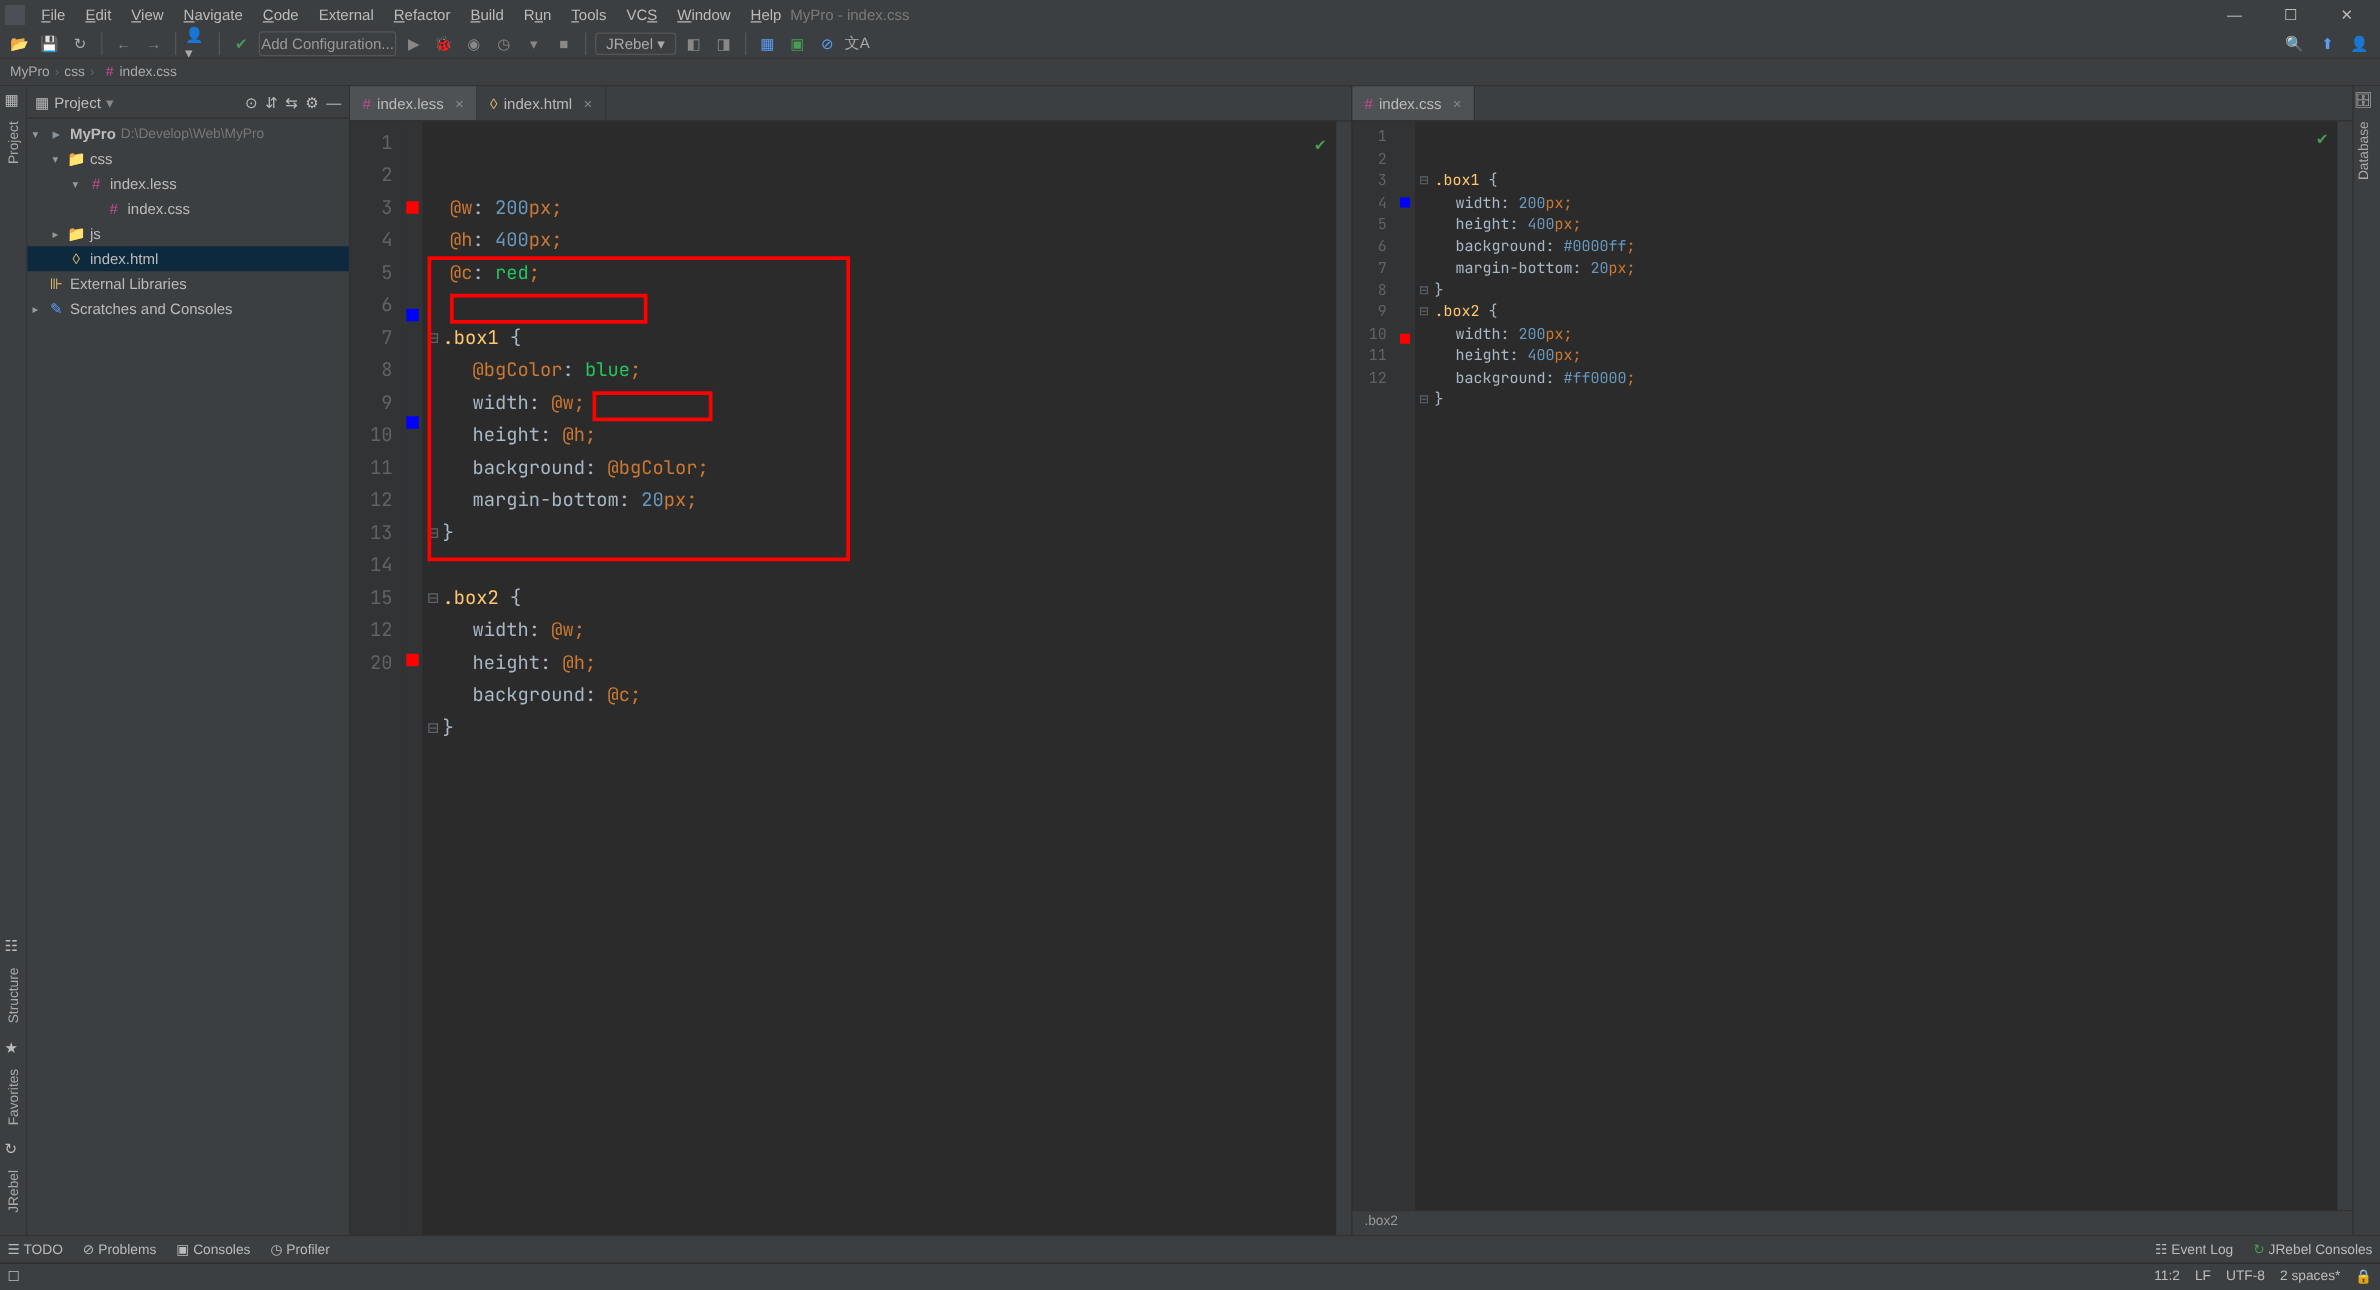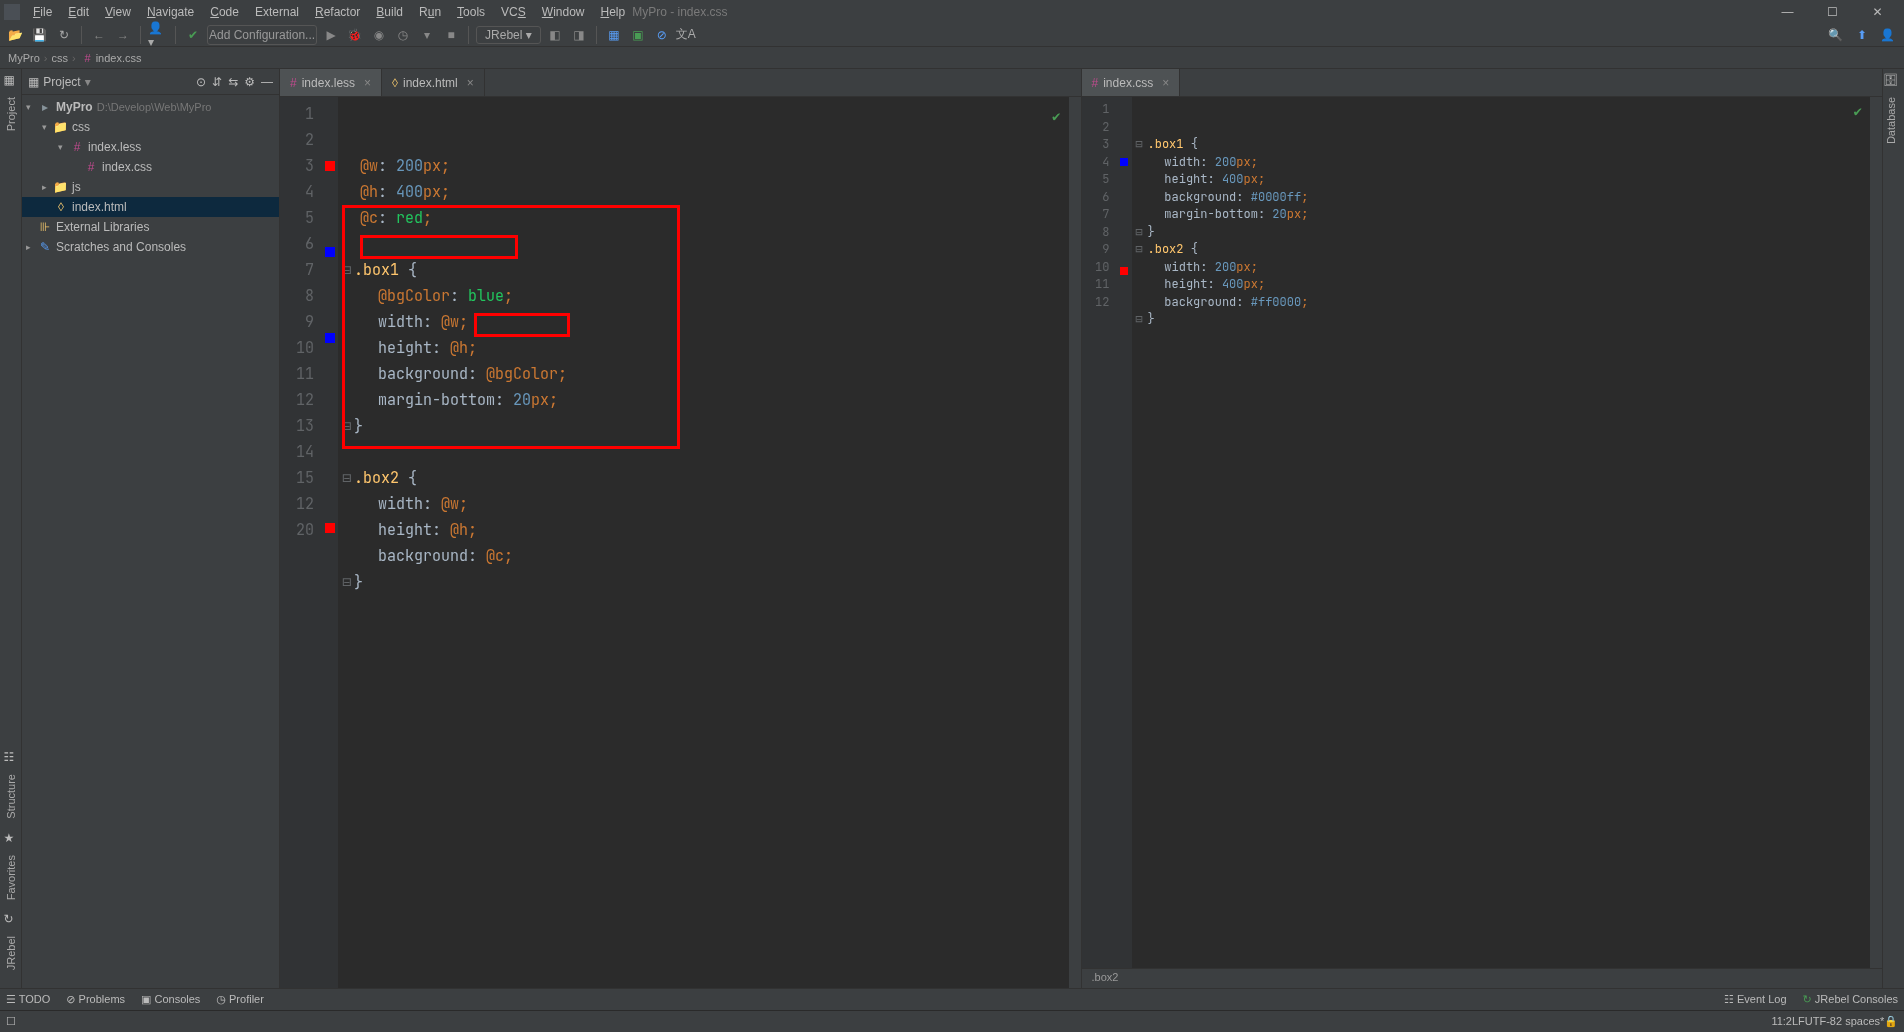--- a/index.html
+++ b/index.html
@@ -308,20 +308,21 @@
   background: #3c3f41;
   border-top: 1px solid #2a2a2a;
   display: flex;
   align-items: center;
   padding: 0 6px;
   font-size: 11px;
 }
 .status-right {
   margin-left: auto;
   display: flex;
+  gap: 12px;
 }
 .tool-icon-box { width:16px; height:16px; display:inline-flex; align-items:center; justify-content:center; }
 .green { color: #499c54; }
 .gray { color: #888; }
 .left-gutter-bottom {
   margin-top: auto;
   display: flex;
   flex-direction: column;
   align-items: center;
   padding-bottom: 6px;

